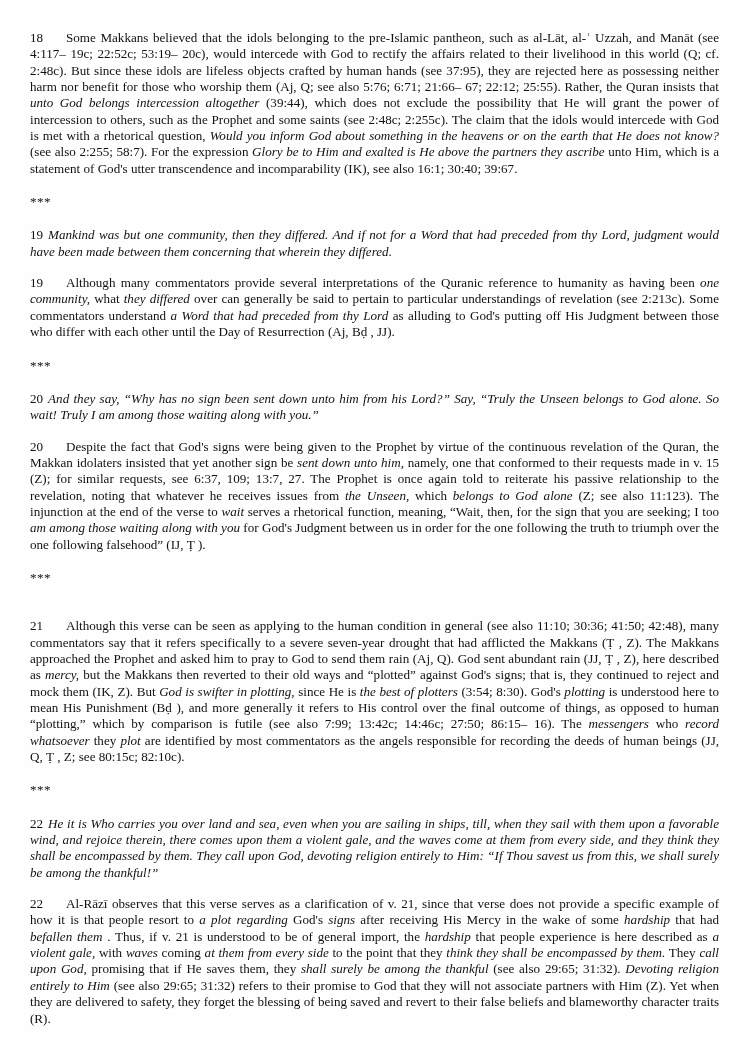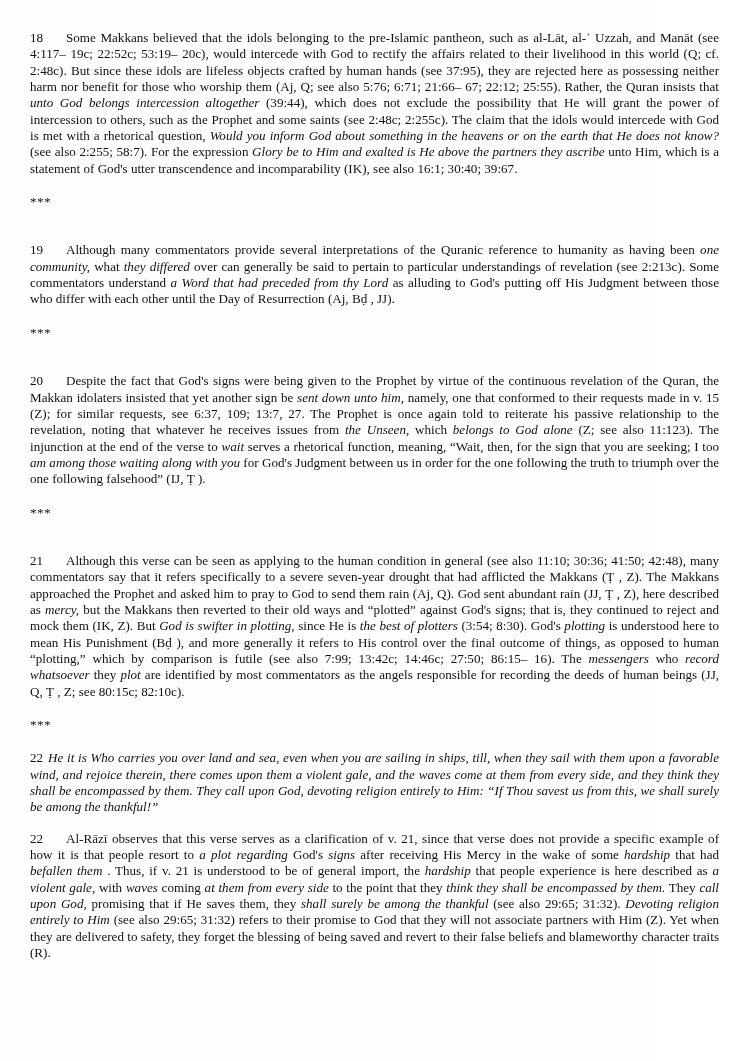--- a/index.html
+++ b/index.html
@@ -69,25 +69,27 @@
 </style>
 </head>
 <body>
 
 <div class="page">
   <div class="content" id="content-root">
       <p class="para commentary"><span class="num">18</span><span class="gap"> </span><span>Some Makkans believed that the idols belonging to the pre-Islamic pantheon, such as al-Lāt, al-ʿ Uzzah, and Manāt (see 4:117– 19c; 22:52c; 53:19– 20c), would intercede with God to rectify the affairs related to their livelihood in this world (Q; cf. 2:48c). But since these idols are lifeless objects crafted by human hands (see 37:95), they are rejected here as possessing neither harm nor benefit for those who worship them (Aj, Q; see also 5:76; 6:71; 21:66– 67; 22:12; 25:55). Rather, the Quran insists that </span><em>unto God belongs intercession altogether</em><span> (39:44), which does not exclude the possibility that He will grant the power of intercession to others, such as the Prophet and some saints (see 2:48c; 2:255c). The claim that the idols would intercede with God is met with a rhetorical question, </span><em>Would you inform God about something in the heavens or on the earth that He does not know?</em><span> (see also 2:255; 58:7). For the expression </span><em>Glory be to Him and exalted is He above the partners they ascribe</em><span> unto Him, which is a statement of God's utter transcendence and incomparability (IK), see also 16:1; 30:40; 39:67.</span></p>
       <div class="sp-sep"></div>
       <p class="sep">***</p>
       <div class="sp-after-sep"></div>
+      <p class="para verse"><span class="num">19</span><span class="gap-sm"> </span><em>Mankind was but one community, then they differed. And if not for a Word that had preceded from thy Lord, judgment would have been made between them concerning that wherein they differed.</em></p>
       <div class="sp-small"></div>
       <p class="para commentary"><span class="num">19</span><span class="gap"> </span><span>Although many commentators provide several interpretations of the Quranic reference to humanity as having been </span><em>one community,</em><span> what </span><em>they differed</em><span> over can generally be said to pertain to particular understandings of revelation (see 2:213c). Some commentators understand </span><em>a Word that had preceded from thy Lord</em><span> as alluding to God's putting off His Judgment between those who differ with each other until the Day of Resurrection (Aj, Bḍ , JJ).</span></p>
       <div class="sp-sep"></div>
       <p class="sep">***</p>
       <div class="sp-after-sep"></div>
+      <p class="para verse"><span class="num">20</span><span class="gap-sm"> </span><em>And they say, “Why has no sign been sent down unto him from his Lord?” Say, “Truly the Unseen belongs to God alone. So wait! Truly I am among those waiting along with you.”</em></p>
       <div class="sp-small"></div>
       <p class="para commentary"><span class="num">20</span><span class="gap"> </span><span>Despite the fact that God's signs were being given to the Prophet by virtue of the continuous revelation of the Quran, the Makkan idolaters insisted that yet another sign be </span><em>sent down unto him,</em><span> namely, one that conformed to their requests made in v. 15 (Z); for similar requests, see 6:37, 109; 13:7, 27. The Prophet is once again told to reiterate his passive relationship to the revelation, noting that whatever he receives issues from </span><em>the Unseen,</em><span> which </span><em>belongs to God alone</em><span> (Z; see also 11:123). The injunction at the end of the verse to </span><em>wait</em><span> serves a rhetorical function, meaning, “Wait, then, for the sign that you are seeking; I too </span><em>am among those waiting along with you</em><span> for God's Judgment between us in order for the one following the truth to triumph over the one following falsehood” (IJ, Ṭ ).</span></p>
       <div class="sp-sep"></div>
       <p class="sep">***</p>
       <div class="sp-after-sep"></div>
       <div class="sp-small"></div>
       <p class="para commentary"><span class="num">21</span><span class="gap"> </span><span>Although this verse can be seen as applying to the human condition in general (see also 11:10; 30:36; 41:50; 42:48), many commentators say that it refers specifically to a severe seven-year drought that had afflicted the Makkans (Ṭ , Z). The Makkans approached the Prophet and asked him to pray to God to send them rain (Aj, Q). God sent abundant rain (JJ, Ṭ , Z), here described as </span><em>mercy,</em><span> but the Makkans then reverted to their old ways and “plotted” against God's signs; that is, they continued to reject and mock them (IK, Z). But </span><em>God is swifter in plotting,</em><span> since He is </span><em>the best of plotters</em><span> (3:54; 8:30). God's </span><em>plotting</em><span> is understood here to mean His Punishment (Bḍ ), and more generally it refers to His control over the final outcome of things, as opposed to human “plotting,” which by comparison is futile (see also 7:99; 13:42c; 14:46c; 27:50; 86:15– 16). The </span><em>messengers</em><span> who </span><em>record whatsoever</em><span> they </span><em>plot</em><span> are identified by most commentators as the angels responsible for recording the deeds of human beings (JJ, Q, Ṭ , Z; see 80:15c; 82:10c).</span></p>
       <div class="sp-sep"></div>
       <p class="sep">***</p>
       <div class="sp-after-sep"></div>

